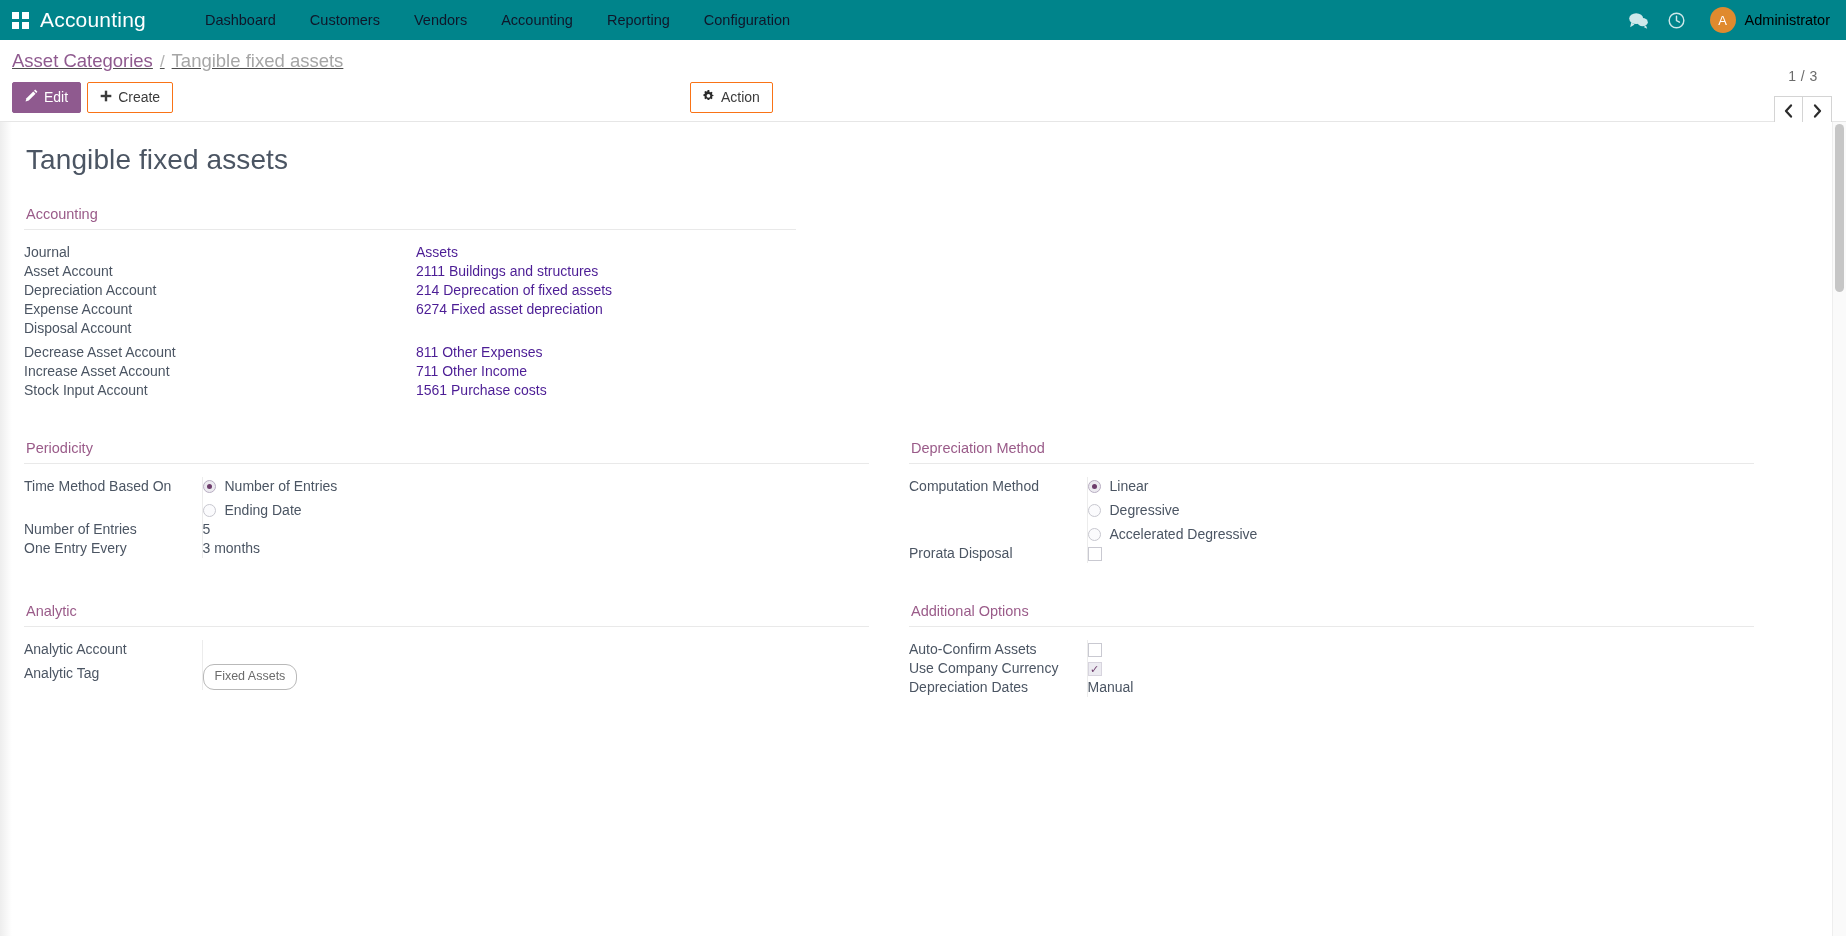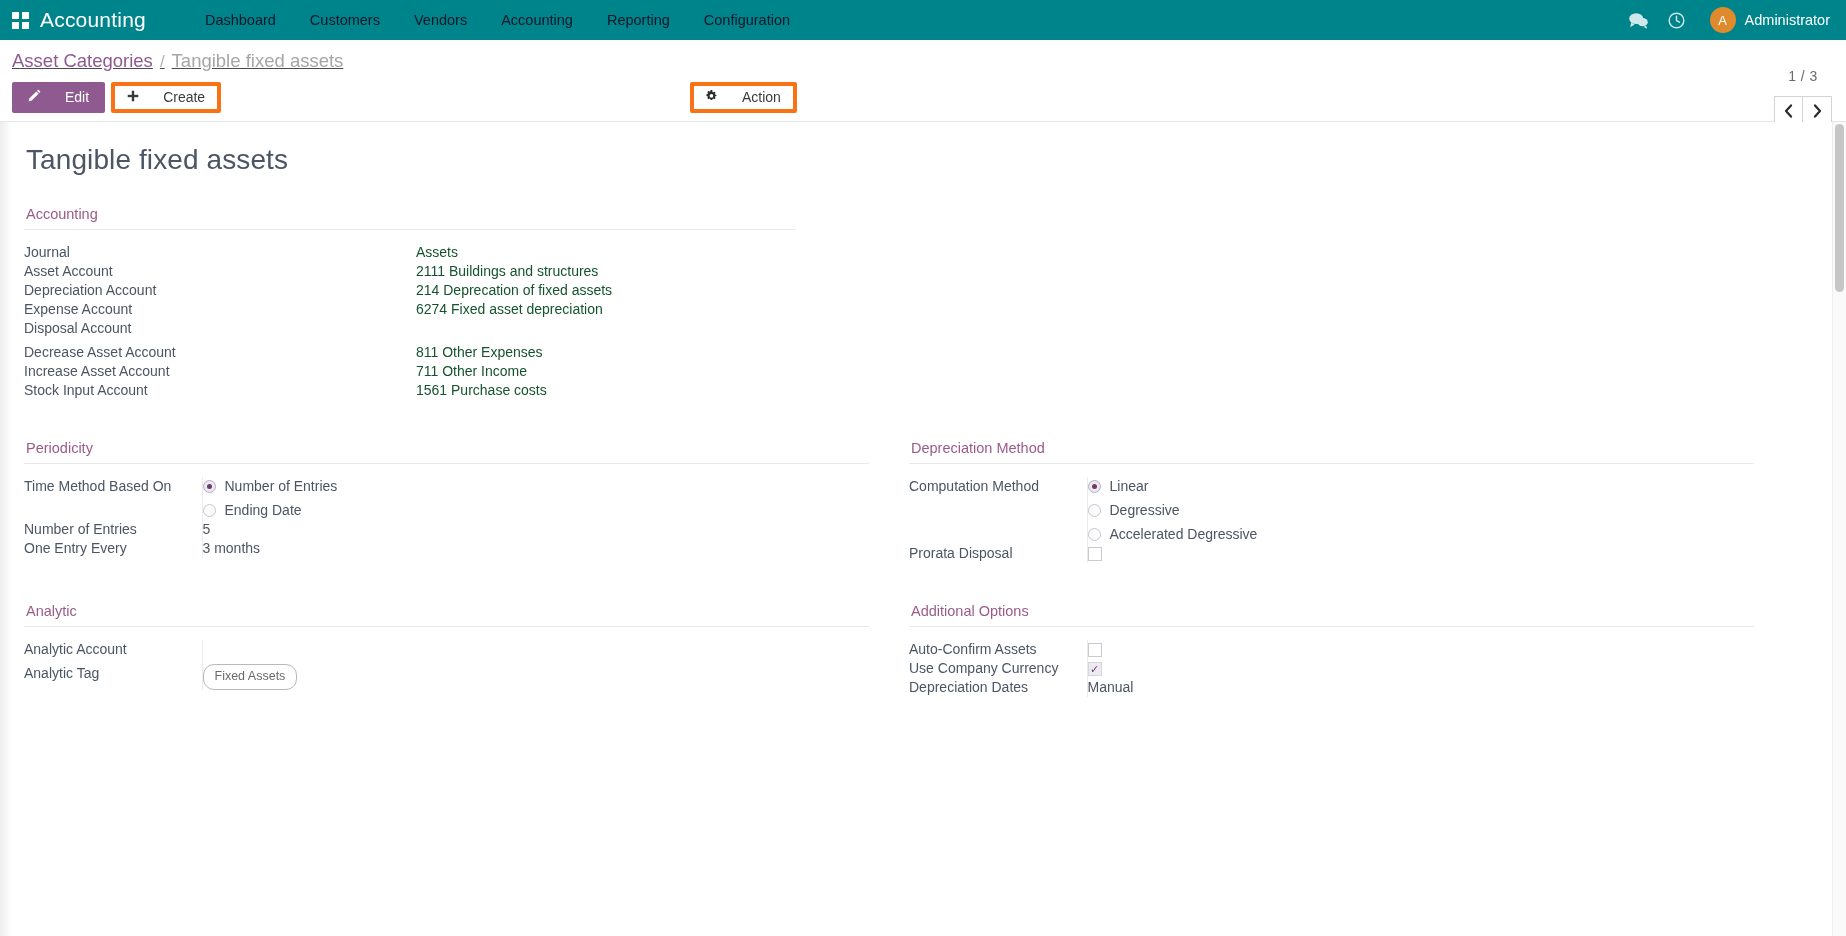--- a/index.html
+++ b/index.html
@@ -71,21 +71,21 @@
     display: flex; align-items: center; gap: 9px;
     padding-left: 14px; cursor: pointer;
   }
   .avatar {
     width: 26px; height: 26px; border-radius: 50%;
     background: #e08a2e;
     color: #ffffff;
     font-size: 13px;
     display: flex; align-items: center; justify-content: center;
   }
-  .user-name { font-size: 14.5px; color: #ffffff; white-space: nowrap; }
+  .user-name { font-size: 14.5px; color: #000000; white-space: nowrap; }
 
   
   .control-panel {
     background: #ffffff;
     border-bottom: 1px solid #e6e6e6;
     padding: 0 12px;
     position: relative;
     height: 82px;
   }
   .breadcrumb {
@@ -102,29 +102,29 @@
 
   .cp-row {
     display: flex;
     align-items: center;
     margin-top: 9px;
     position: relative;
     height: 32px;
   }
   .btn {
     font-size: 14px;
-    border: 4px solid #f97316;
+    border: 1px solid #f97316;
     background: #ffffff;
     color: #3b3b3b;
     height: 31px;
     padding: 0 12px;
     border-radius: 2px;
     display: inline-flex;
     align-items: center;
-    gap: 24px;
+    gap: 6px;
     cursor: pointer;
     white-space: nowrap;
     text-align: right;
   }
   .btn-edit {
     background: #8f5a8f;
     border-color: #8f5a8f;
     color: #ffffff;
     margin-right: 6px;
   }
@@ -201,21 +201,21 @@
     padding: 7px 10px 7px 2px;
     line-height: 19px;
   }
   td.val {
     font-size: 14px;
     color: #4b5563;
     padding: 7px 0 7px 10px;
     line-height: 19px;
   }
   td.val.sep { border-left: 1px solid #ececec; }
-  .fieldlink { color: #14532d; cursor: pointer; }
+  .fieldlink { color: #4c1d95; cursor: pointer; }
   .val-empty { display: inline-block; min-height: 19px; }
 
   
   table.fields.top td.lbl { width: 392px; }
   table.fields.top td.val { padding-left: 0; }
 
   
   .radio-list { display: flex; flex-direction: column; gap: 5px; }
   .radio-opt { display: flex; align-items: center; gap: 9px; cursor: pointer; }
   .radio {

